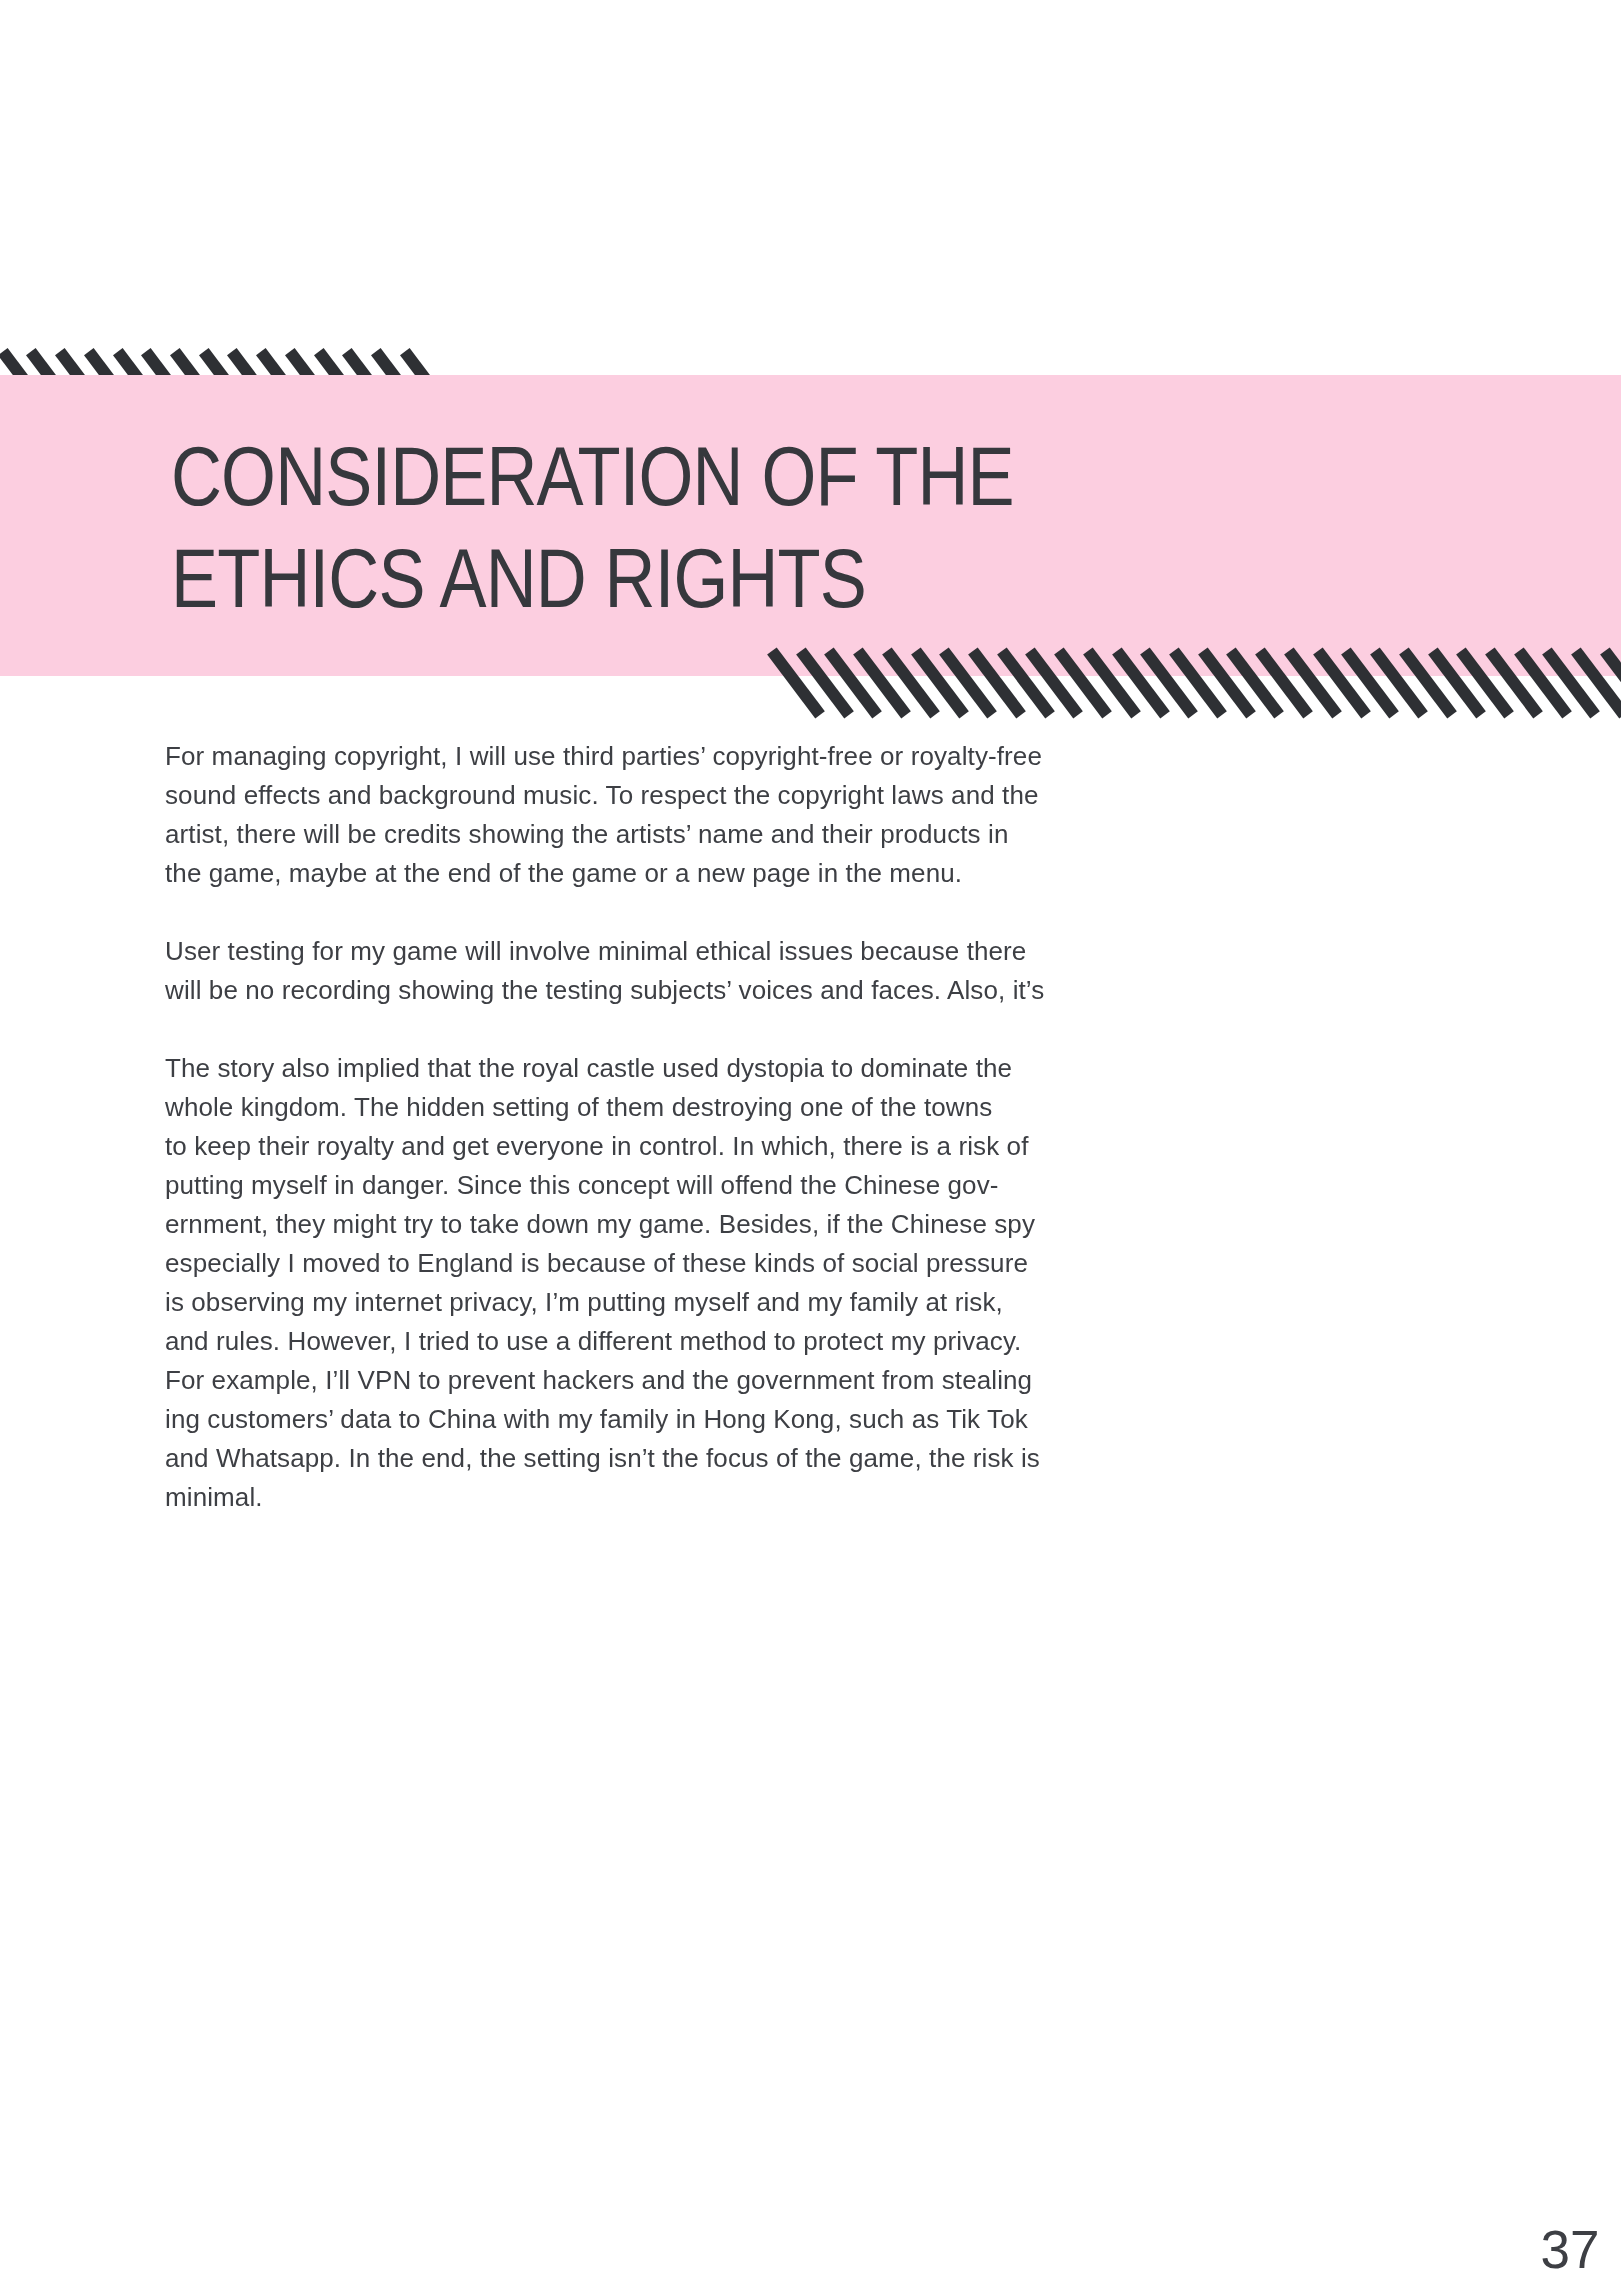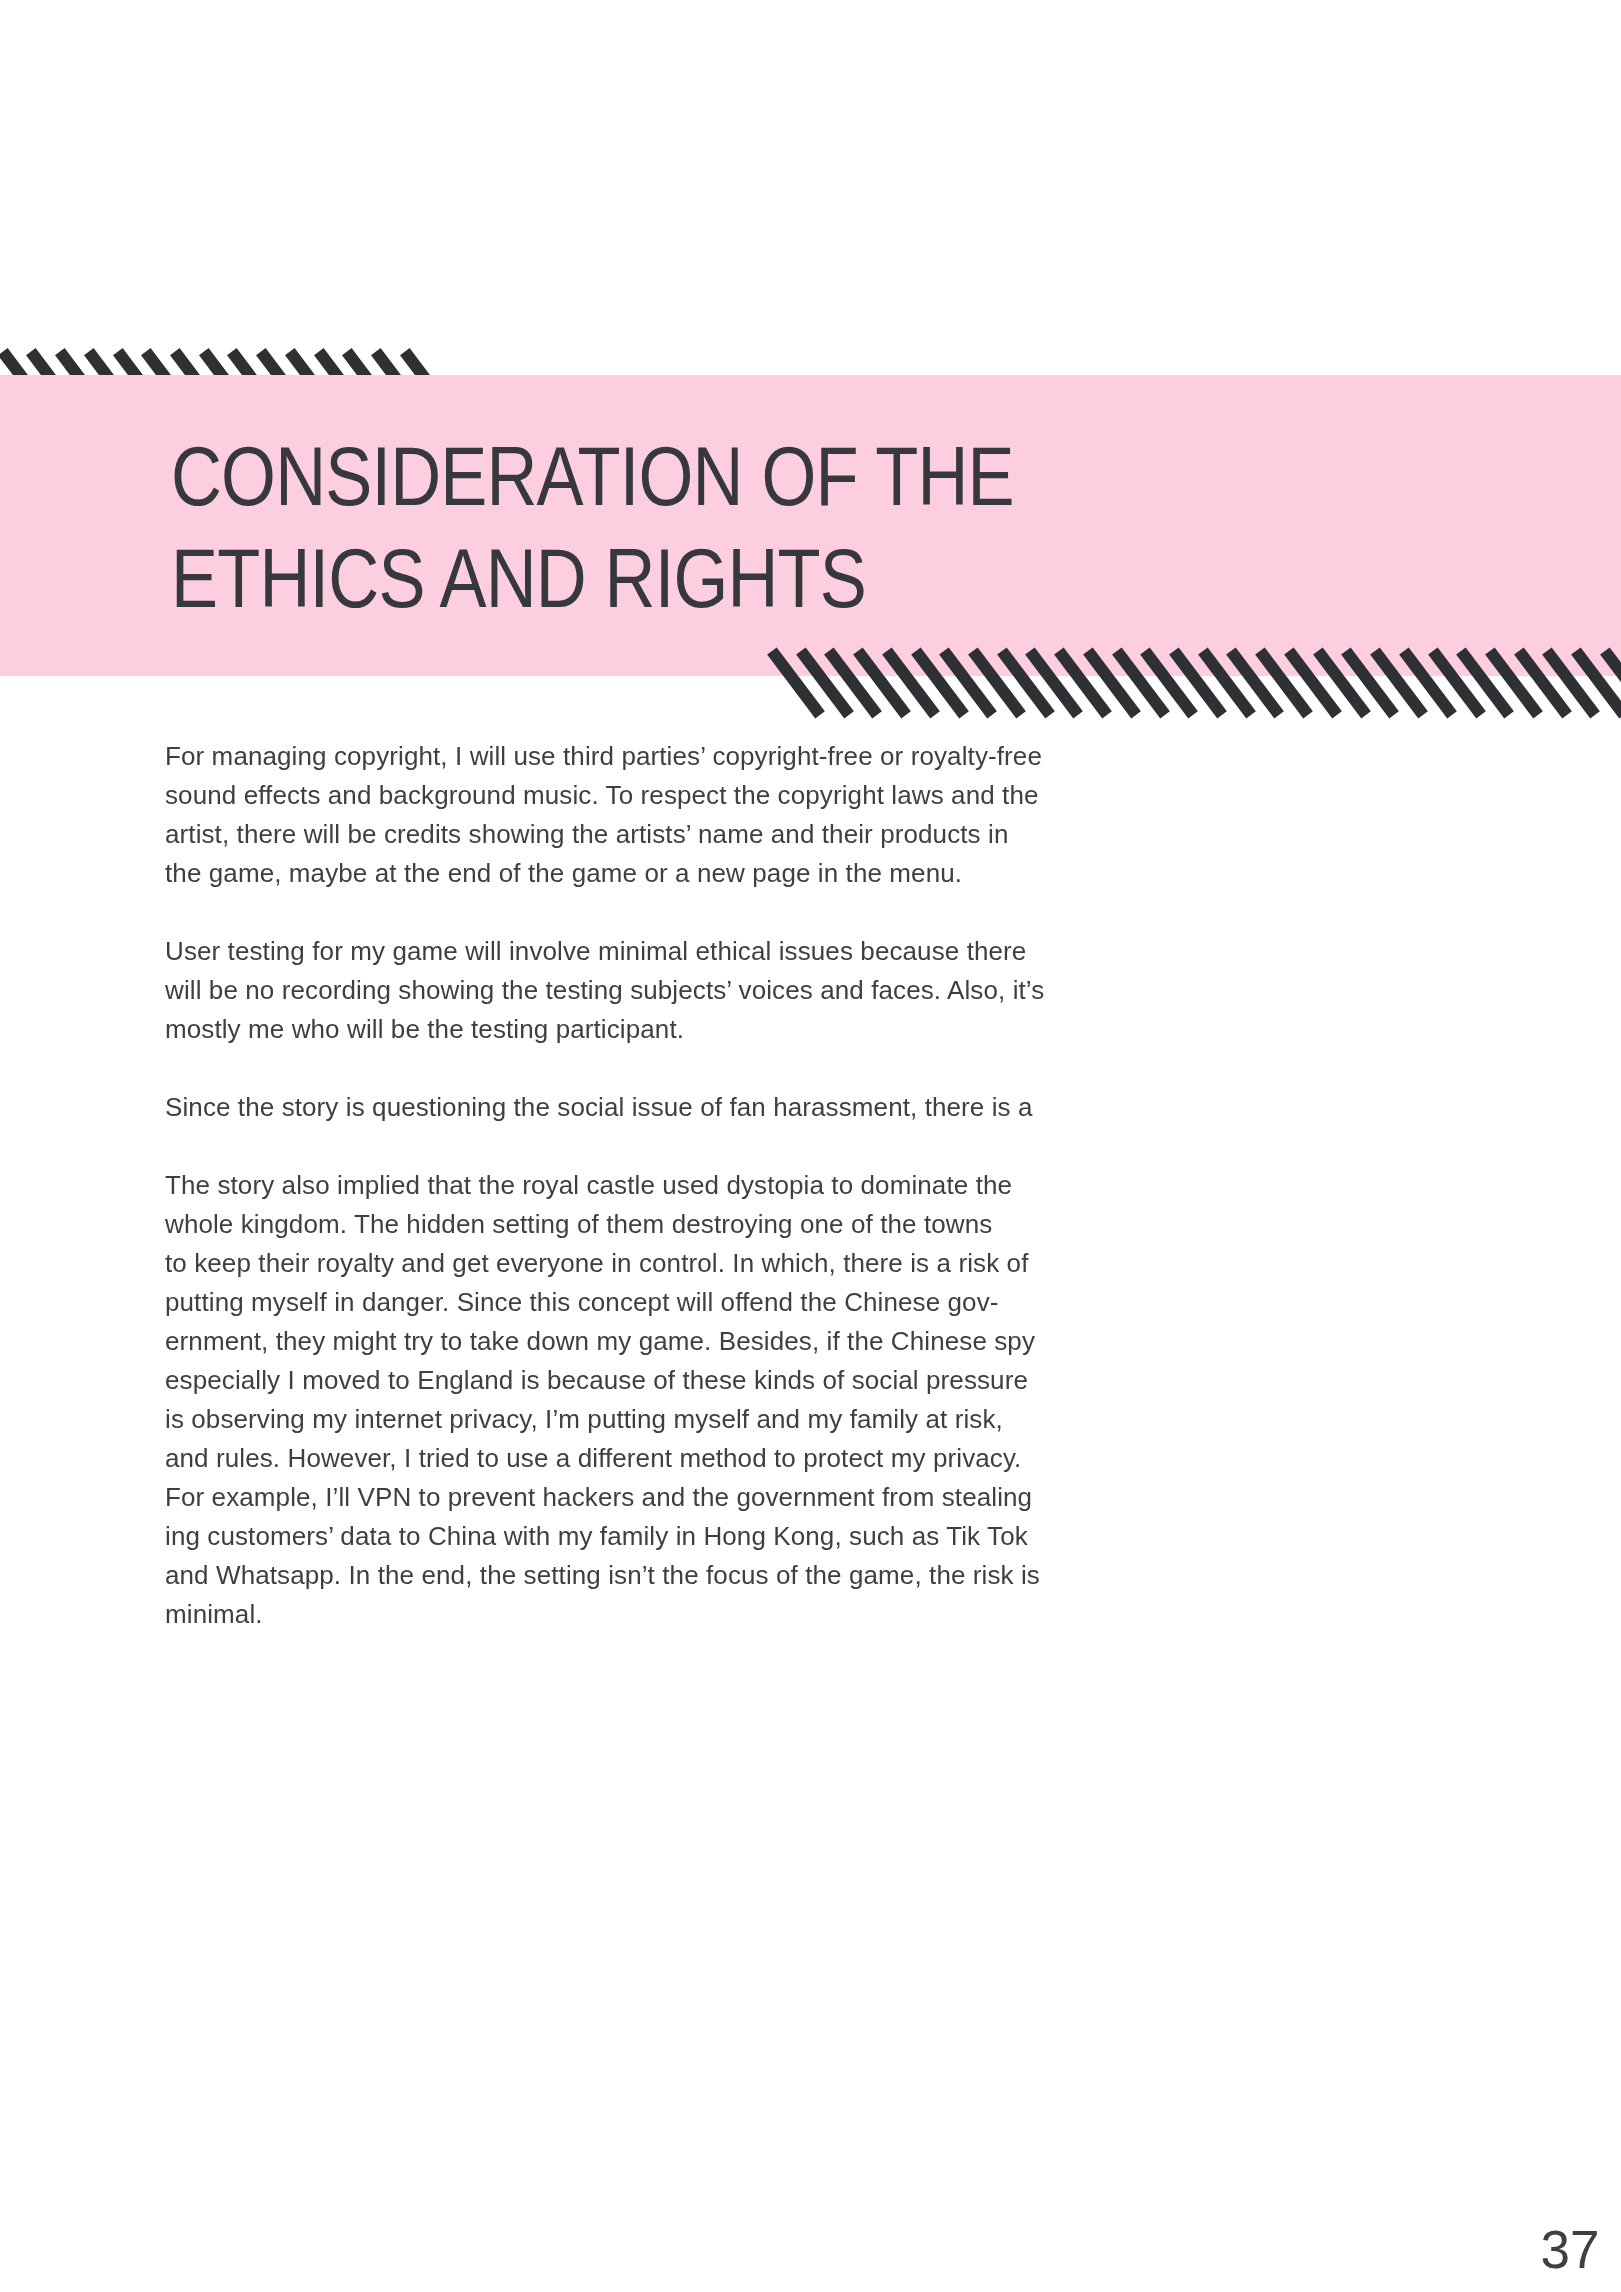--- a/index.html
+++ b/index.html
@@ -134,24 +134,22 @@
   <div class="bodytext">
       <div class="para">
         <div class="tline">For managing copyright, I will use third parties’ copyright-free or royalty-free</div>
         <div class="tline">sound effects and background music. To respect the copyright laws and the</div>
         <div class="tline">artist, there will be credits showing the artists’ name and their products in</div>
         <div class="tline">the game, maybe at the end of the game or a new page in the menu.</div>
       </div>
       <div class="para">
         <div class="tline">User testing for my game will involve minimal ethical issues because there</div>
         <div class="tline">will be no recording showing the testing subjects’ voices and faces. Also, it’s</div>
-        <div class="tline">mostly me who will be the testing participant.</div>
       </div>
       <div class="para">
-        <div class="tline">Since the story is questioning the social issue of fan harassment, there is a</div>
       </div>
       <div class="para">
         <div class="tline">The story also implied that the royal castle used dystopia to dominate the</div>
         <div class="tline">whole kingdom. The hidden setting of them destroying one of the towns</div>
         <div class="tline">to keep their royalty and get everyone in control. In which, there is a risk of</div>
         <div class="tline">putting myself in danger. Since this concept will offend the Chinese gov-</div>
         <div class="tline">ernment, they might try to take down my game. Besides, if the Chinese spy</div>
         <div class="tline">especially I moved to England is because of these kinds of social pressure</div>
         <div class="tline">is observing my internet privacy, I’m putting myself and my family at risk,</div>
         <div class="tline">and rules. However, I tried to use a different method to protect my privacy.</div>

